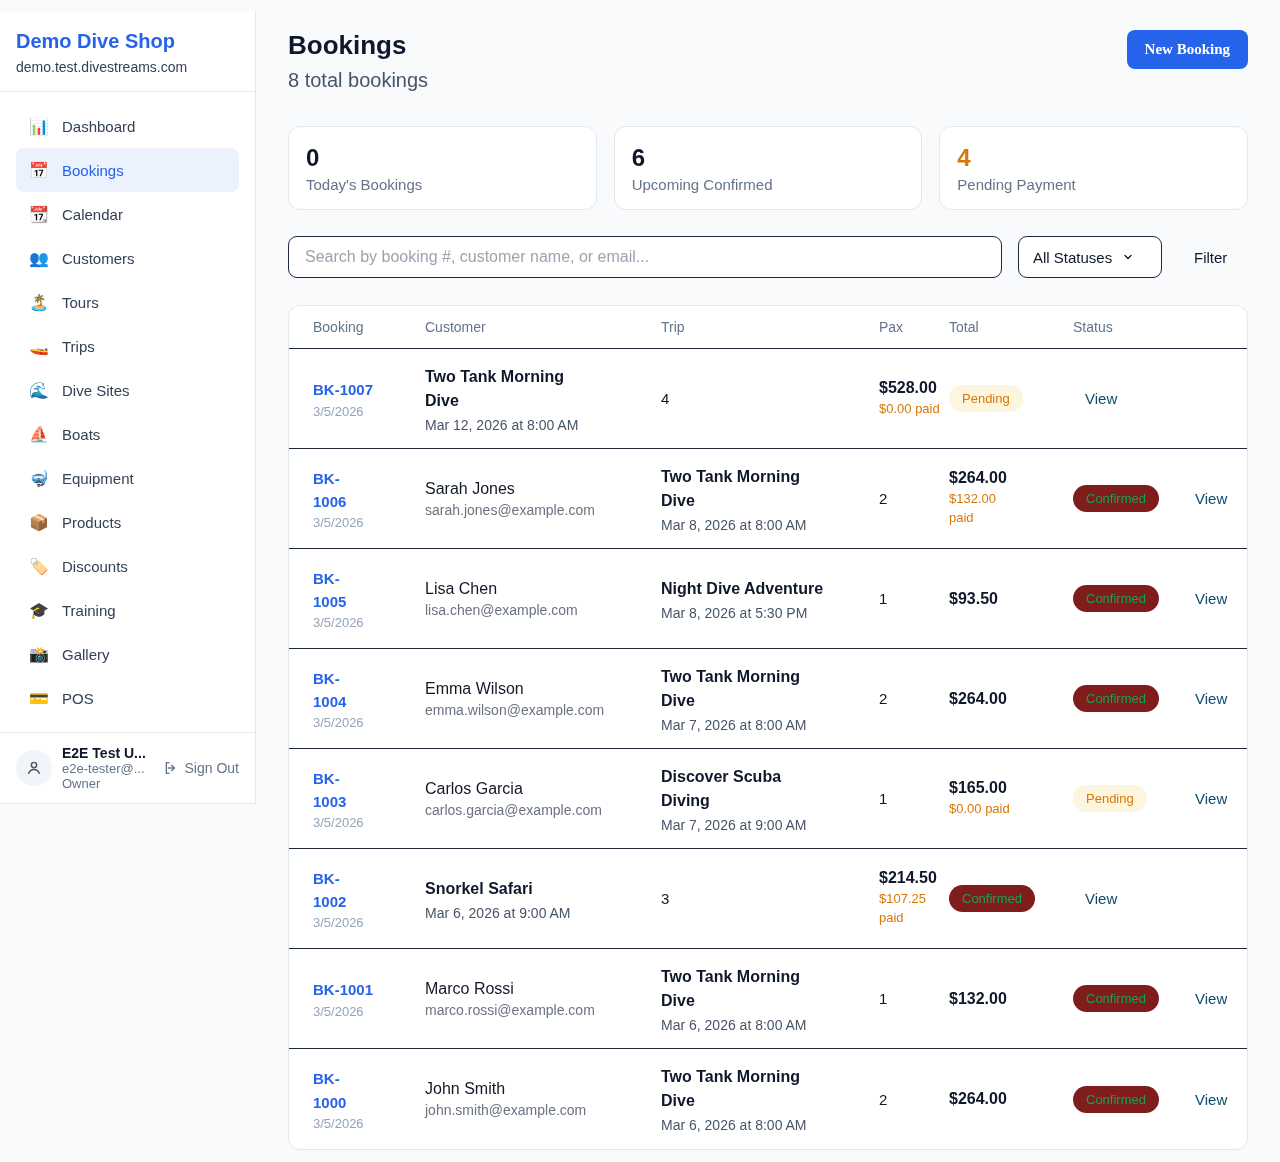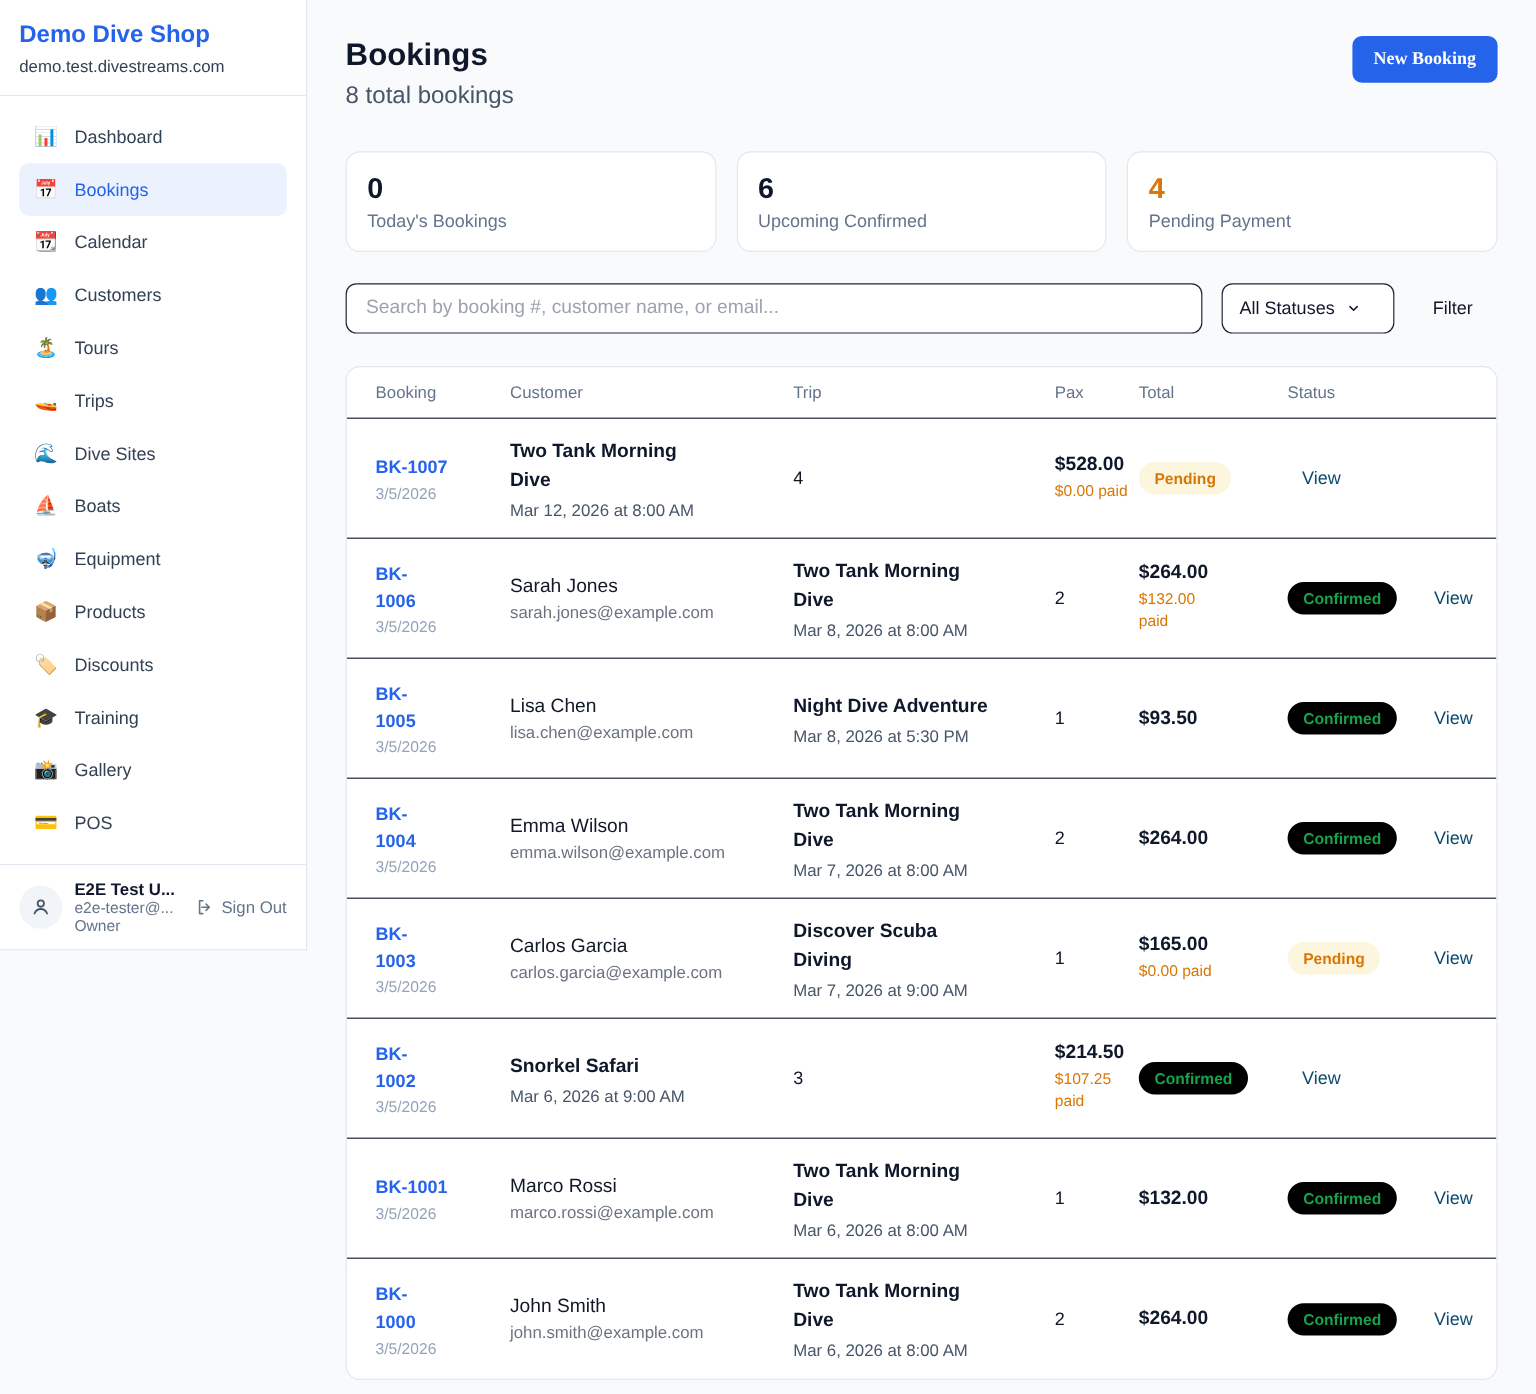--- a/index.html
+++ b/index.html
@@ -7,21 +7,21 @@
   body {
     font-family: "Liberation Sans", "DejaVu Sans", sans-serif;
     background: #F8FAFC;
     color: #0F172A;
     overflow: hidden;
     position: relative;
   }
 
   
   .sidebar {
-    position: absolute; top: 0; left: 0; width: 256px;
+    position: absolute; top: 12px; left: 0; width: 256px;
     background: #FFFFFF;
     border-right: 1px solid #E2E8F0;
     border-bottom: 1px solid #E2E8F0;
   }
   .sidebar-header { padding: 18px 16px 16px; border-bottom: 1px solid #E2E8F0; }
   .shop-title { color: #2563EB; font-size: 20px; font-weight: 700; }
   .shop-domain { margin-top: 6px; font-size: 14px; color: #334155; }
   .nav { padding: 12px 16px; }
   .nav-item {
     display: flex; align-items: center; gap: 12px;
@@ -108,24 +108,24 @@
   .cust-name { font-size: 16px; font-weight: 500; color: #111827; }
   .cust-email { margin-top: 4px; font-size: 14px; color: #6B7280; }
   .trip-name { font-size: 16px; font-weight: 600; color: #0F172A; max-width: 168px; line-height: 1.5; }
   .trip-date { margin-top: 4px; font-size: 14px; color: #475569; white-space: nowrap; }
   .pax { font-size: 15px; color: #0F172A; }
   .total-amt { font-size: 16px; font-weight: 700; color: #0F172A; }
   .total-paid { margin-top: 3px; font-size: 13px; color: #D97706; line-height: 1.45; }
   .total-paid.paid-narrow { max-width: 60px; }
   .badge {
     display: inline-block; padding: 6px 13px; border-radius: 999px;
-    font-size: 13px; font-weight: 700;
+    font-size: 13px; font-weight: 400;
   }
   .badge.pending { background: #FDF6DE; color: #D97706; }
-  .badge.confirmed { background: #000000; color: #16A34A; }
+  .badge.confirmed { background: #7f1d1d; color: #16A34A; }
   .view-link { color: #0c4a6e; font-size: 15px; font-weight: 500; cursor: pointer; padding-left: 12px; }
 </style>
 </head>
 <body>
 
 <aside class="sidebar">
   <div class="sidebar-header">
     <div class="shop-title">Demo Dive Shop</div>
     <div class="shop-domain">demo.test.divestreams.com</div>
   </div>

